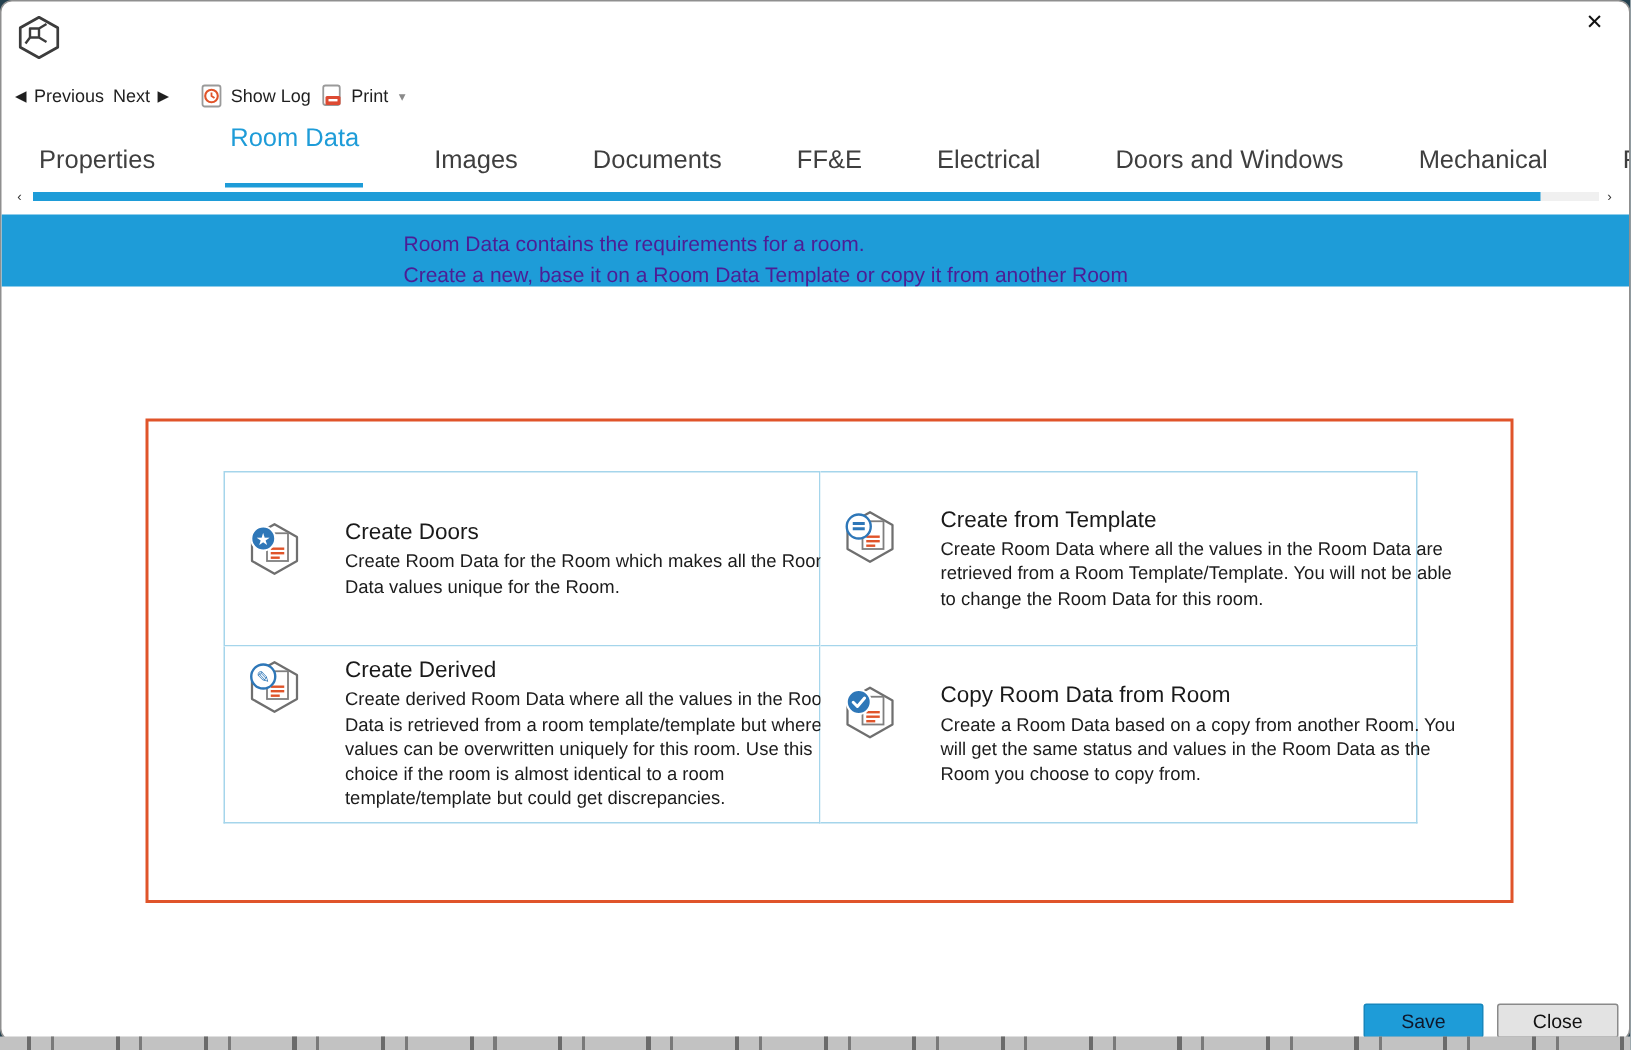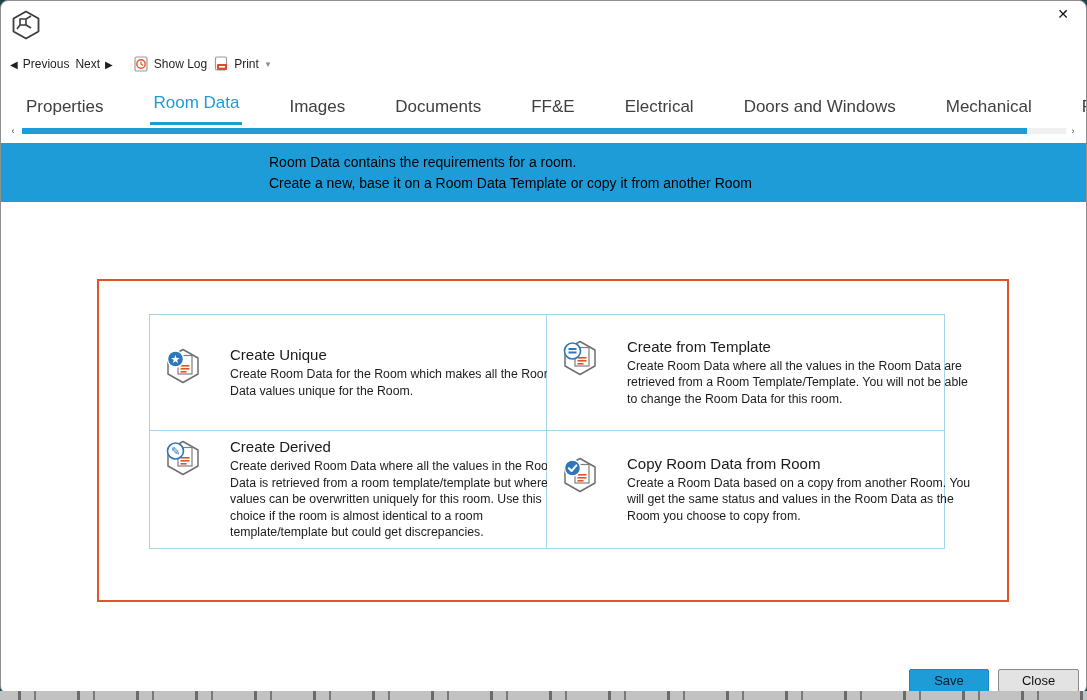--- a/index.html
+++ b/index.html
@@ -44,39 +44,39 @@
   .tb-item{ display:flex; align-items:center; gap:5px; cursor:pointer; }
   .tb-sep{ width:8px; }
   .caret{ font-size:9px; color:#8a8a8a; margin-left:2px; }
   
   .tabs{
     position:absolute; left:0; top:86px; height:38px; width:1200px;
     display:flex; align-items:flex-end; gap:44px; padding-left:22px;
     font-size:17px; color:#3f3f3f; white-space:nowrap;
   }
   .tab{ padding:6px 3px 8px; cursor:pointer; }
-  .tab.active{ color:#1e9cd8; border-bottom:3px solid #1e9cd8; padding-bottom:9px; }
+  .tab.active{ color:#1e9cd8; border-bottom:3px solid #1e9cd8; padding-bottom:20px; }
   
   .tabscroll{ position:absolute; left:0; top:125px; height:12px; right:0; }
   .tabscroll .arrow{
     position:absolute; top:0; width:12px; height:10px; font-size:9px;
     color:#333; text-align:center; line-height:10px; cursor:pointer;
   }
   .tabscroll .arrow.left{ left:6px; }
   .tabscroll .arrow.right{ right:7px; }
   .tabscroll .track{
     position:absolute; left:21px; right:20px; top:2px; height:6px; background:#f0f0f0;
   }
   .tabscroll .thumb{
     position:absolute; left:0; top:0; height:6px; width:1005px; background:#1e9cd8; cursor:pointer;
   }
   
   .banner{
-    position:absolute; left:0; top:142px; width:100%; height:59px;
-    background:#1e9cd8; color:#000000; font-size:14px; line-height:21px;
+    position:absolute; left:0; top:142px; width:100%; height:48px;
+    background:#1e9cd8; color:#4c1d95; font-size:14px; line-height:21px;
     padding:9px 0 0 268px;
   }
   
   .highlight-box{
     position:absolute; left:96px; top:278px; width:912px; height:323px;
     border:2px solid #e0542a;
   }
   .option-grid{
     position:absolute; left:148px; top:313px; width:796px;
     display:grid; grid-template-columns:398px 398px; grid-template-rows:117px 118px;
@@ -183,21 +183,21 @@
         <svg class="card-icon" width="38" height="38" viewBox="0 0 38 38">
           <path d="M19 2.5 L34 11 L34 27 L19 35.5 L4 27 L4 11 Z" fill="#fff" stroke="#6f6f6f" stroke-width="1.5" stroke-linejoin="round"></path>
           <rect x="14" y="8.5" width="14" height="18.5" fill="#fff" stroke="#7f7f7f" stroke-width="1.2"></rect>
           <rect x="16.5" y="18" width="9" height="1.6" fill="#e0542a"></rect>
           <rect x="16.5" y="21" width="9" height="1.6" fill="#e0542a"></rect>
           <rect x="16.5" y="24" width="6" height="1.6" fill="#e0542a"></rect>
           <circle cx="11.5" cy="12" r="8" fill="#2e77b8" stroke="#fff" stroke-width="1.4"></circle>
           <text x="11.5" y="16" text-anchor="middle" font-family="DejaVu Sans" font-size="11" fill="#ffffff">★</text>
         </svg>
         <div class="card-text">
-          <div class="card-title">Create Unique</div>
+          <div class="card-title">Create Doors</div>
           <div class="card-desc">Create Room Data for the Room which makes all the Room Data values unique for the Room.</div>
         </div>
       </div>
     </div>
 
     <div class="option-card c2">
       <div class="card-inner">
         <svg class="card-icon" width="38" height="38" viewBox="0 0 38 38">
           <path d="M19 2.5 L34 11 L34 27 L19 35.5 L4 27 L4 11 Z" fill="#fff" stroke="#6f6f6f" stroke-width="1.5" stroke-linejoin="round"></path>
           <rect x="14" y="8.5" width="14" height="18.5" fill="#fff" stroke="#7f7f7f" stroke-width="1.2"></rect>

